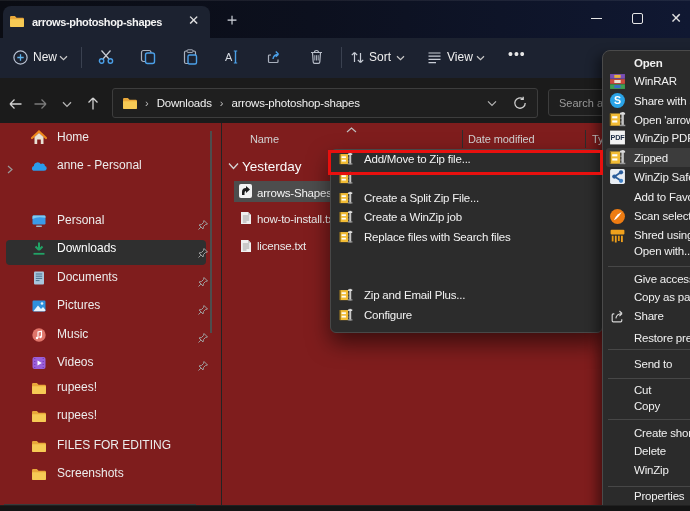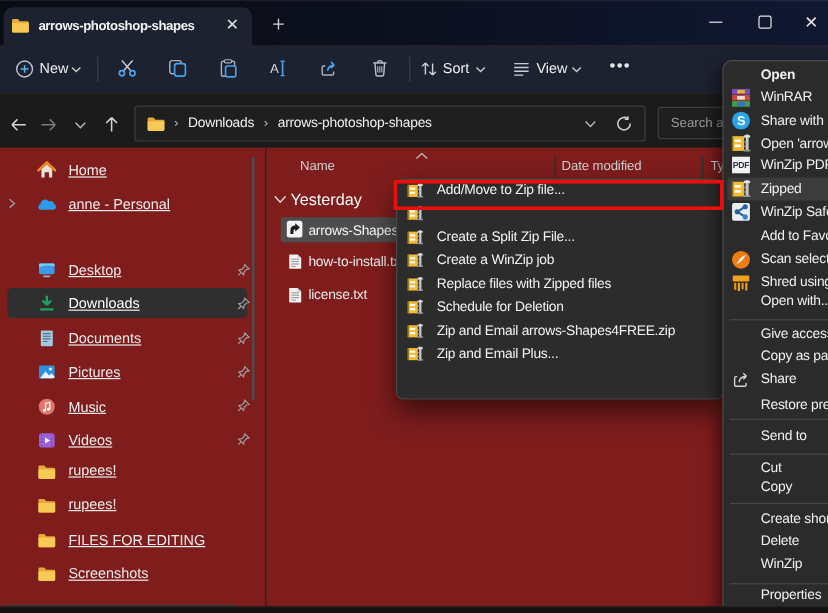--- a/index.html
+++ b/index.html
@@ -18,21 +18,21 @@
   
   #toolbar{position:absolute;left:0;top:38px;width:690px;height:40px;background:#1c2230;}
   .tsep{position:absolute;top:9px;width:1px;height:21px;background:#3a4150;}
   
   #addr{position:absolute;left:0;top:78px;width:690px;height:45px;background:#1b1b1b;}
   #abox{position:absolute;left:112px;top:10px;width:424px;height:28px;border:1px solid #3d3d3d;
      border-radius:3px;background:#1f1f1f;display:flex;align-items:center;}
   #sbox{position:absolute;left:548px;top:11px;width:120px;height:25px;border:1px solid #3d3d3d;
      border-radius:3px;background:#1f1f1f;display:flex;align-items:center;color:#9a9a9a;font-size:11px;}
   
-  .sbitem{position:absolute;left:0;width:212px;height:24px;display:flex;align-items:center;color:#ececec;text-decoration:underline;}
+  .sbitem{position:absolute;left:0;width:212px;height:24px;display:flex;align-items:flex-start;color:#ececec;}
   .sbitem .ic{margin-left:31px;width:16px;height:16px;flex:none;}
   .sbitem .tx{margin-left:10px;white-space:nowrap;}
   .pin{position:absolute;width:12px;height:12px;}
   
   .hdr{position:absolute;color:#d0d0d0;font-size:11px;letter-spacing:-0.1px;}
   .vline{position:absolute;width:1px;background:#2e2e2e;}
   
   #cmenu{position:absolute;left:602px;top:50px;width:150px;height:470px;background:#2b2b2b;
      border:1px solid #4a4a4a;border-radius:8px 8px 0 0;box-shadow:-5px 5px 12px rgba(0,0,0,0.45);}
   .mi{position:absolute;left:0;width:100%;height:19px;display:flex;align-items:center;color:#f0f0f0;white-space:nowrap;font-size:11.5px;letter-spacing:-0.2px;}
@@ -203,21 +203,21 @@
       </svg>
       <span class="tx">anne - Personal</span>
     </div>
 
     <div class="sbitem" style="top:213px">
       <svg class="ic" viewBox="0 0 16 16">
         <rect x="1.5" y="2.5" width="13" height="9" rx="1.2" fill="#3a9ae8"></rect>
         <path d="M1.5 6 Q6 3.2 14.5 4.8 V3.7 Q14.5 2.5 13.3 2.5 H2.7 Q1.5 2.5 1.5 3.7 Z" fill="#7ccbf2"></path>
         <rect x="5" y="12.5" width="6" height="1.6" rx="0.8" fill="#9fb6c8"></rect>
       </svg>
-      <span class="tx">Desktop</span>
+      <span class="tx">Personal</span>
     </div>
 
     <div class="abs" style="left:6px;top:240px;width:200px;height:25px;background:#2f2f2f;border-radius:4px"></div>
     <div class="sbitem" style="top:240.5px">
       <svg class="ic" viewBox="0 0 16 16">
         <path d="M8 1.5 V9 M8 9 L4.5 5.5 M8 9 L11.5 5.5" fill="none" stroke="#21a366" stroke-width="2"></path>
         <path d="M2.5 12.8 H13.5" stroke="#21a366" stroke-width="1.8"></path>
       </svg>
       <span class="tx" style="color:#fff">Downloads</span>
     </div>
@@ -372,39 +372,33 @@
     <div class="si" style="top:57.5px">
         <svg class="ic" viewBox="0 0 15 15">
           <use href="#wz"></use>
         </svg>
         <span class="tx">Create a WinZip job</span>
       </div>
     <div class="si" style="top:77px">
         <svg class="ic" viewBox="0 0 15 15">
           <use href="#wz"></use>
         </svg>
-        <span class="tx">Replace files with Zipped files</span>
-      </div>
-    <div class="si" style="top:96.5px">
-        <svg class="ic" viewBox="0 0 15 15">
-          <use href="#wz"></use>
-        </svg>
-        <span class="tx">Schedule for Deletion</span>
-      </div>
-    <div class="si" style="top:116px">
-        <svg class="ic" viewBox="0 0 15 15">
-          <use href="#wz"></use>
-        </svg>
-        <span class="tx">Zip and Email arrows-Shapes4FREE.zip</span>
+        <span class="tx">Replace files with Search files</span>
       </div>
     <div class="si" style="top:135.5px">
         <svg class="ic" viewBox="0 0 15 15">
           <use href="#wz"></use>
         </svg>
         <span class="tx">Zip and Email Plus...</span>
+      </div>
+    <div class="si" style="top:155px">
+        <svg class="ic" viewBox="0 0 15 15">
+          <use href="#wz"></use>
+        </svg>
+        <span class="tx">Configure</span>
       </div>
   </div>
   <div id="redbox"></div>
 
   <div class="abs" style="left:0px;top:505px;width:690px;height:1px;background:#202020;z-index:40"></div>
   <div class="abs" style="left:0px;top:506px;width:690px;height:5px;background:#141414;z-index:40"></div>
 
   <div id="cmenu">
     <div class="mi" style="top:2.5px">
         <span class="tx" style="font-weight:bold">Open</span>

